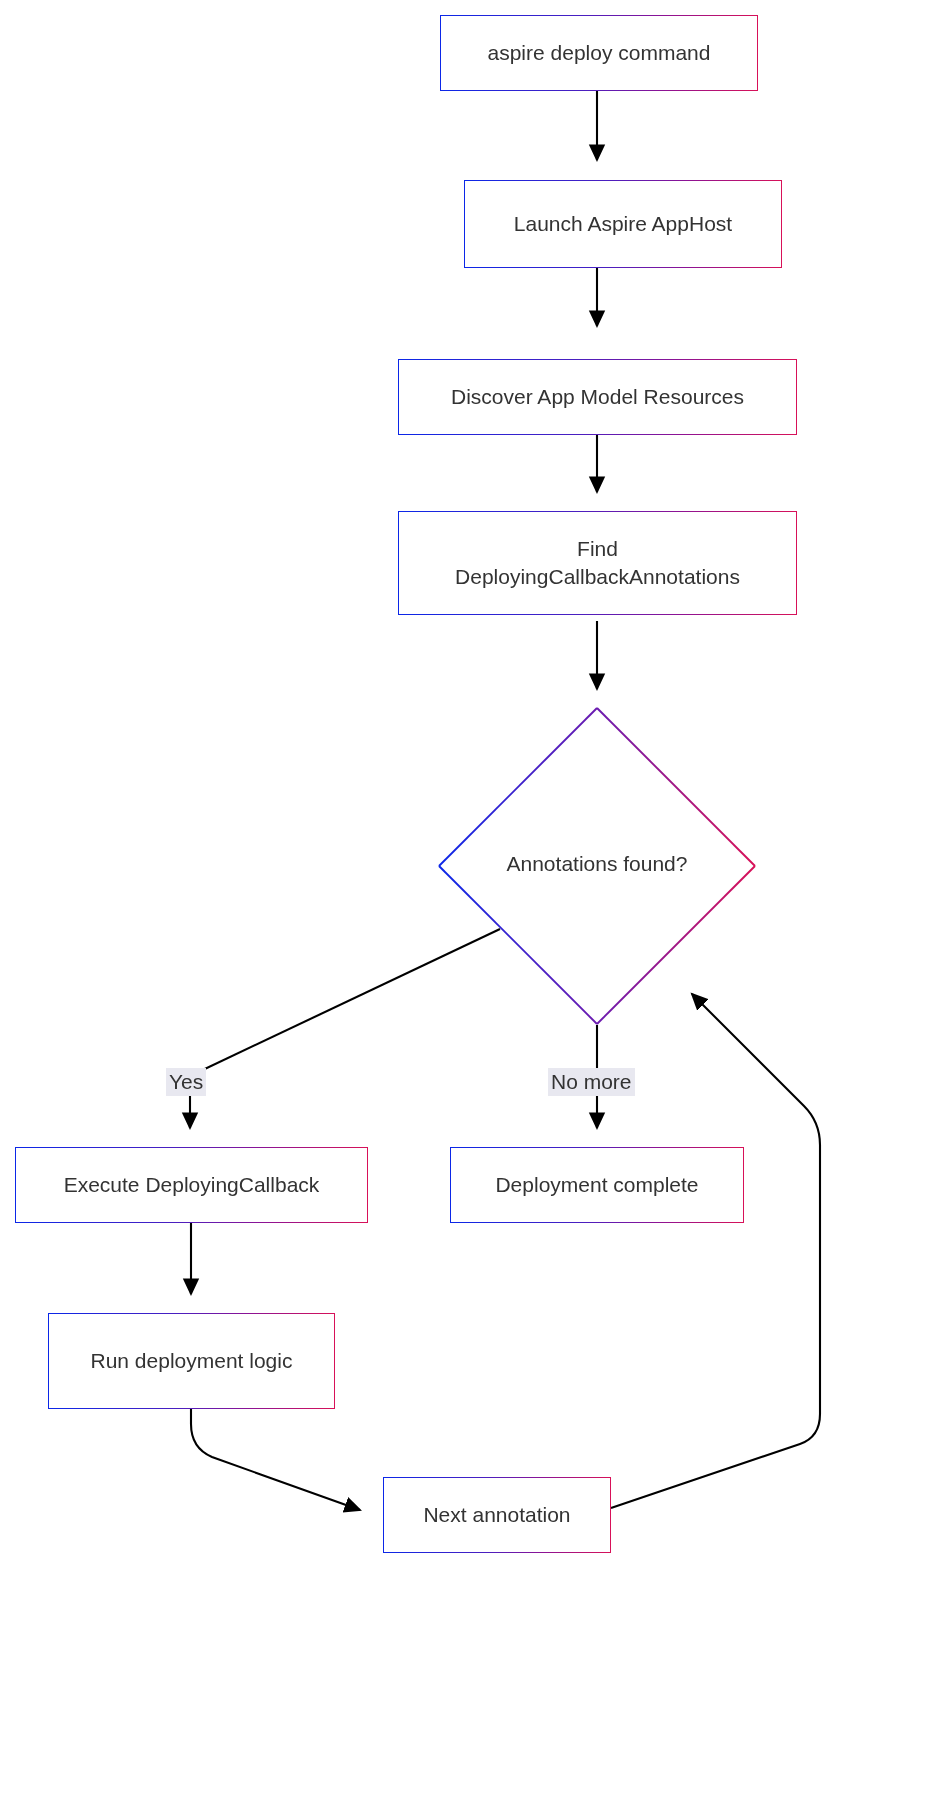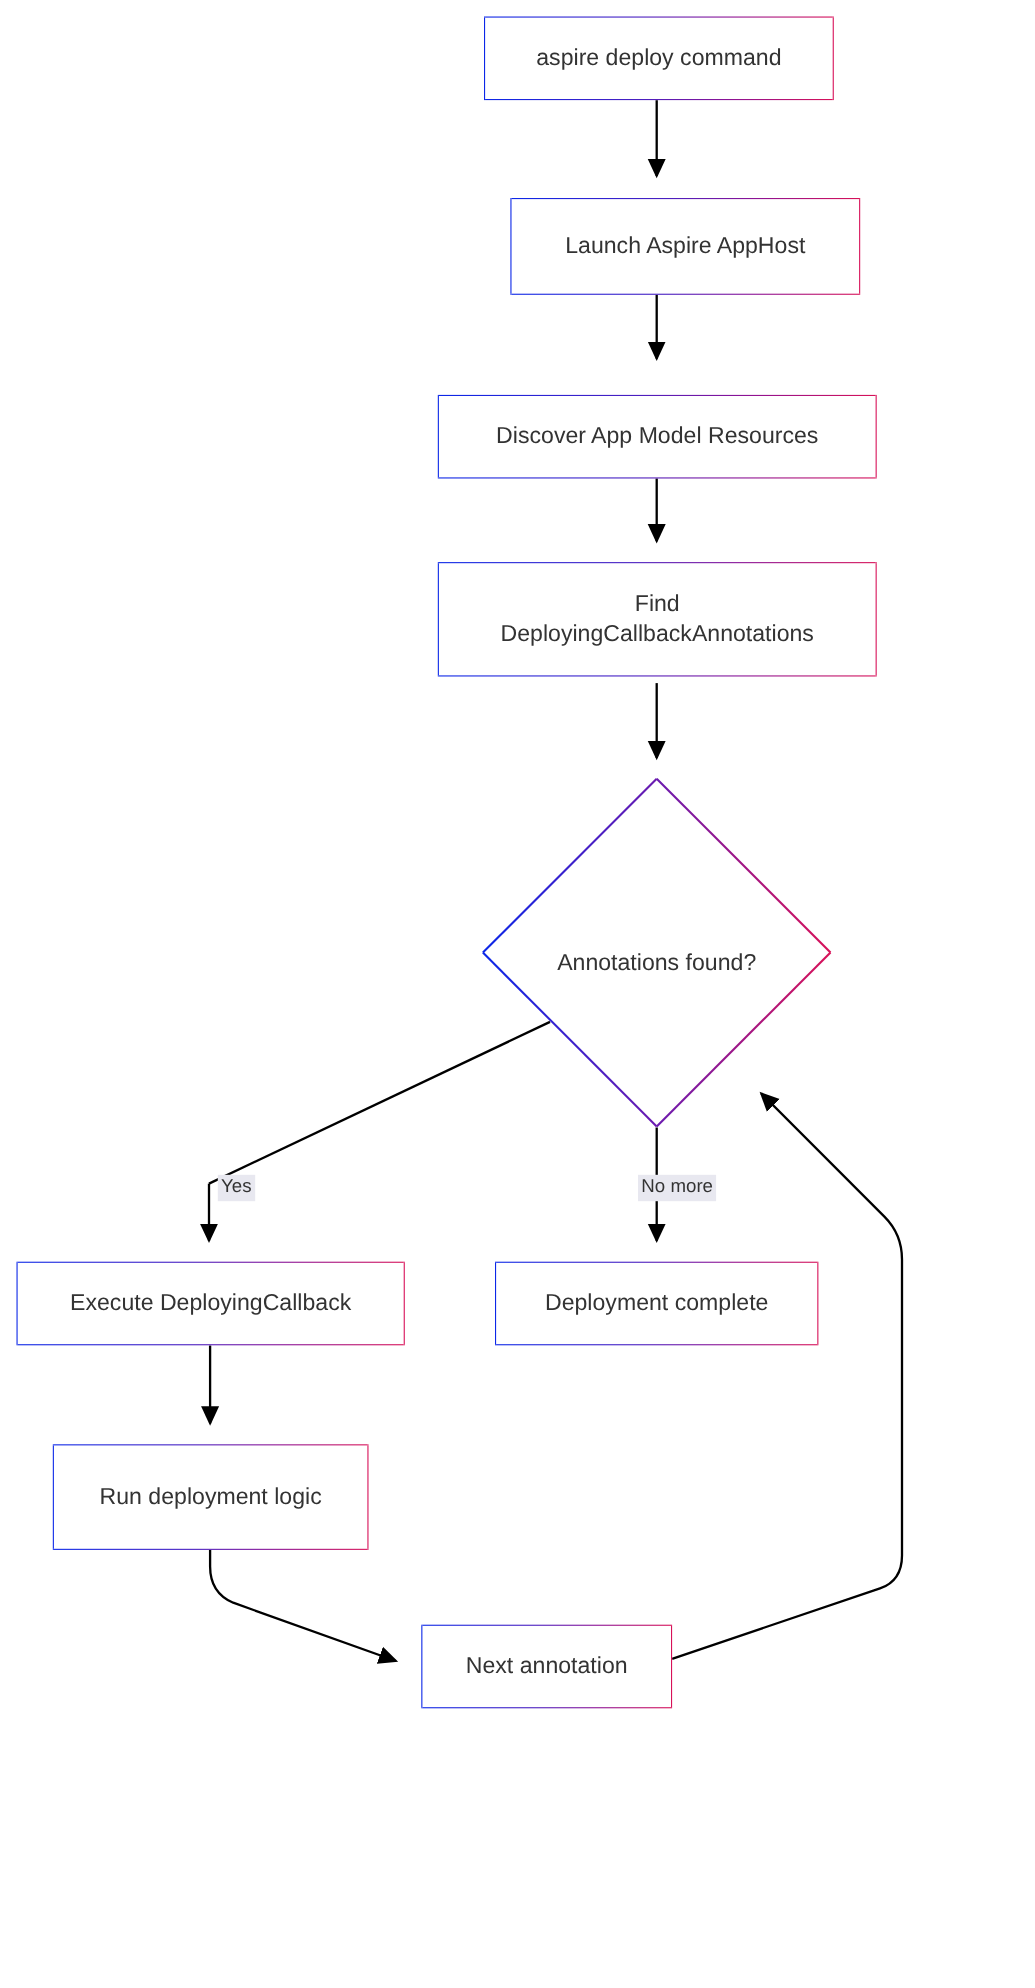--- a/index.html
+++ b/index.html
@@ -46,32 +46,30 @@
     padding: 0 10px;
     white-space: pre-line;
   }
   .diamond-text {
     position: absolute;
     text-align: center;
     color: #333333;
     font-size: 21px;
     z-index: 4;
     white-space: nowrap;
-    margin-top: 12px;
   }
   .edge-label {
     position: absolute;
     background: #e8e8f0;
     color: #333333;
-    font-size: 17px;
+    font-size: 21px;
     line-height: 1.1;
     padding: 2px 3px 3px 3px;
     white-space: nowrap;
     z-index: 5;
-    margin-left: 32px;
   }
 </style>
 </head>
 <body>
 
 <div id="canvas">
 
   <svg id="flow-svg" viewBox="0 0 941 1807">
     <defs>
       <marker id="arrowhead" markerWidth="9" markerHeight="9" refX="7.4" refY="4.5" orient="auto" markerUnits="strokeWidth">

